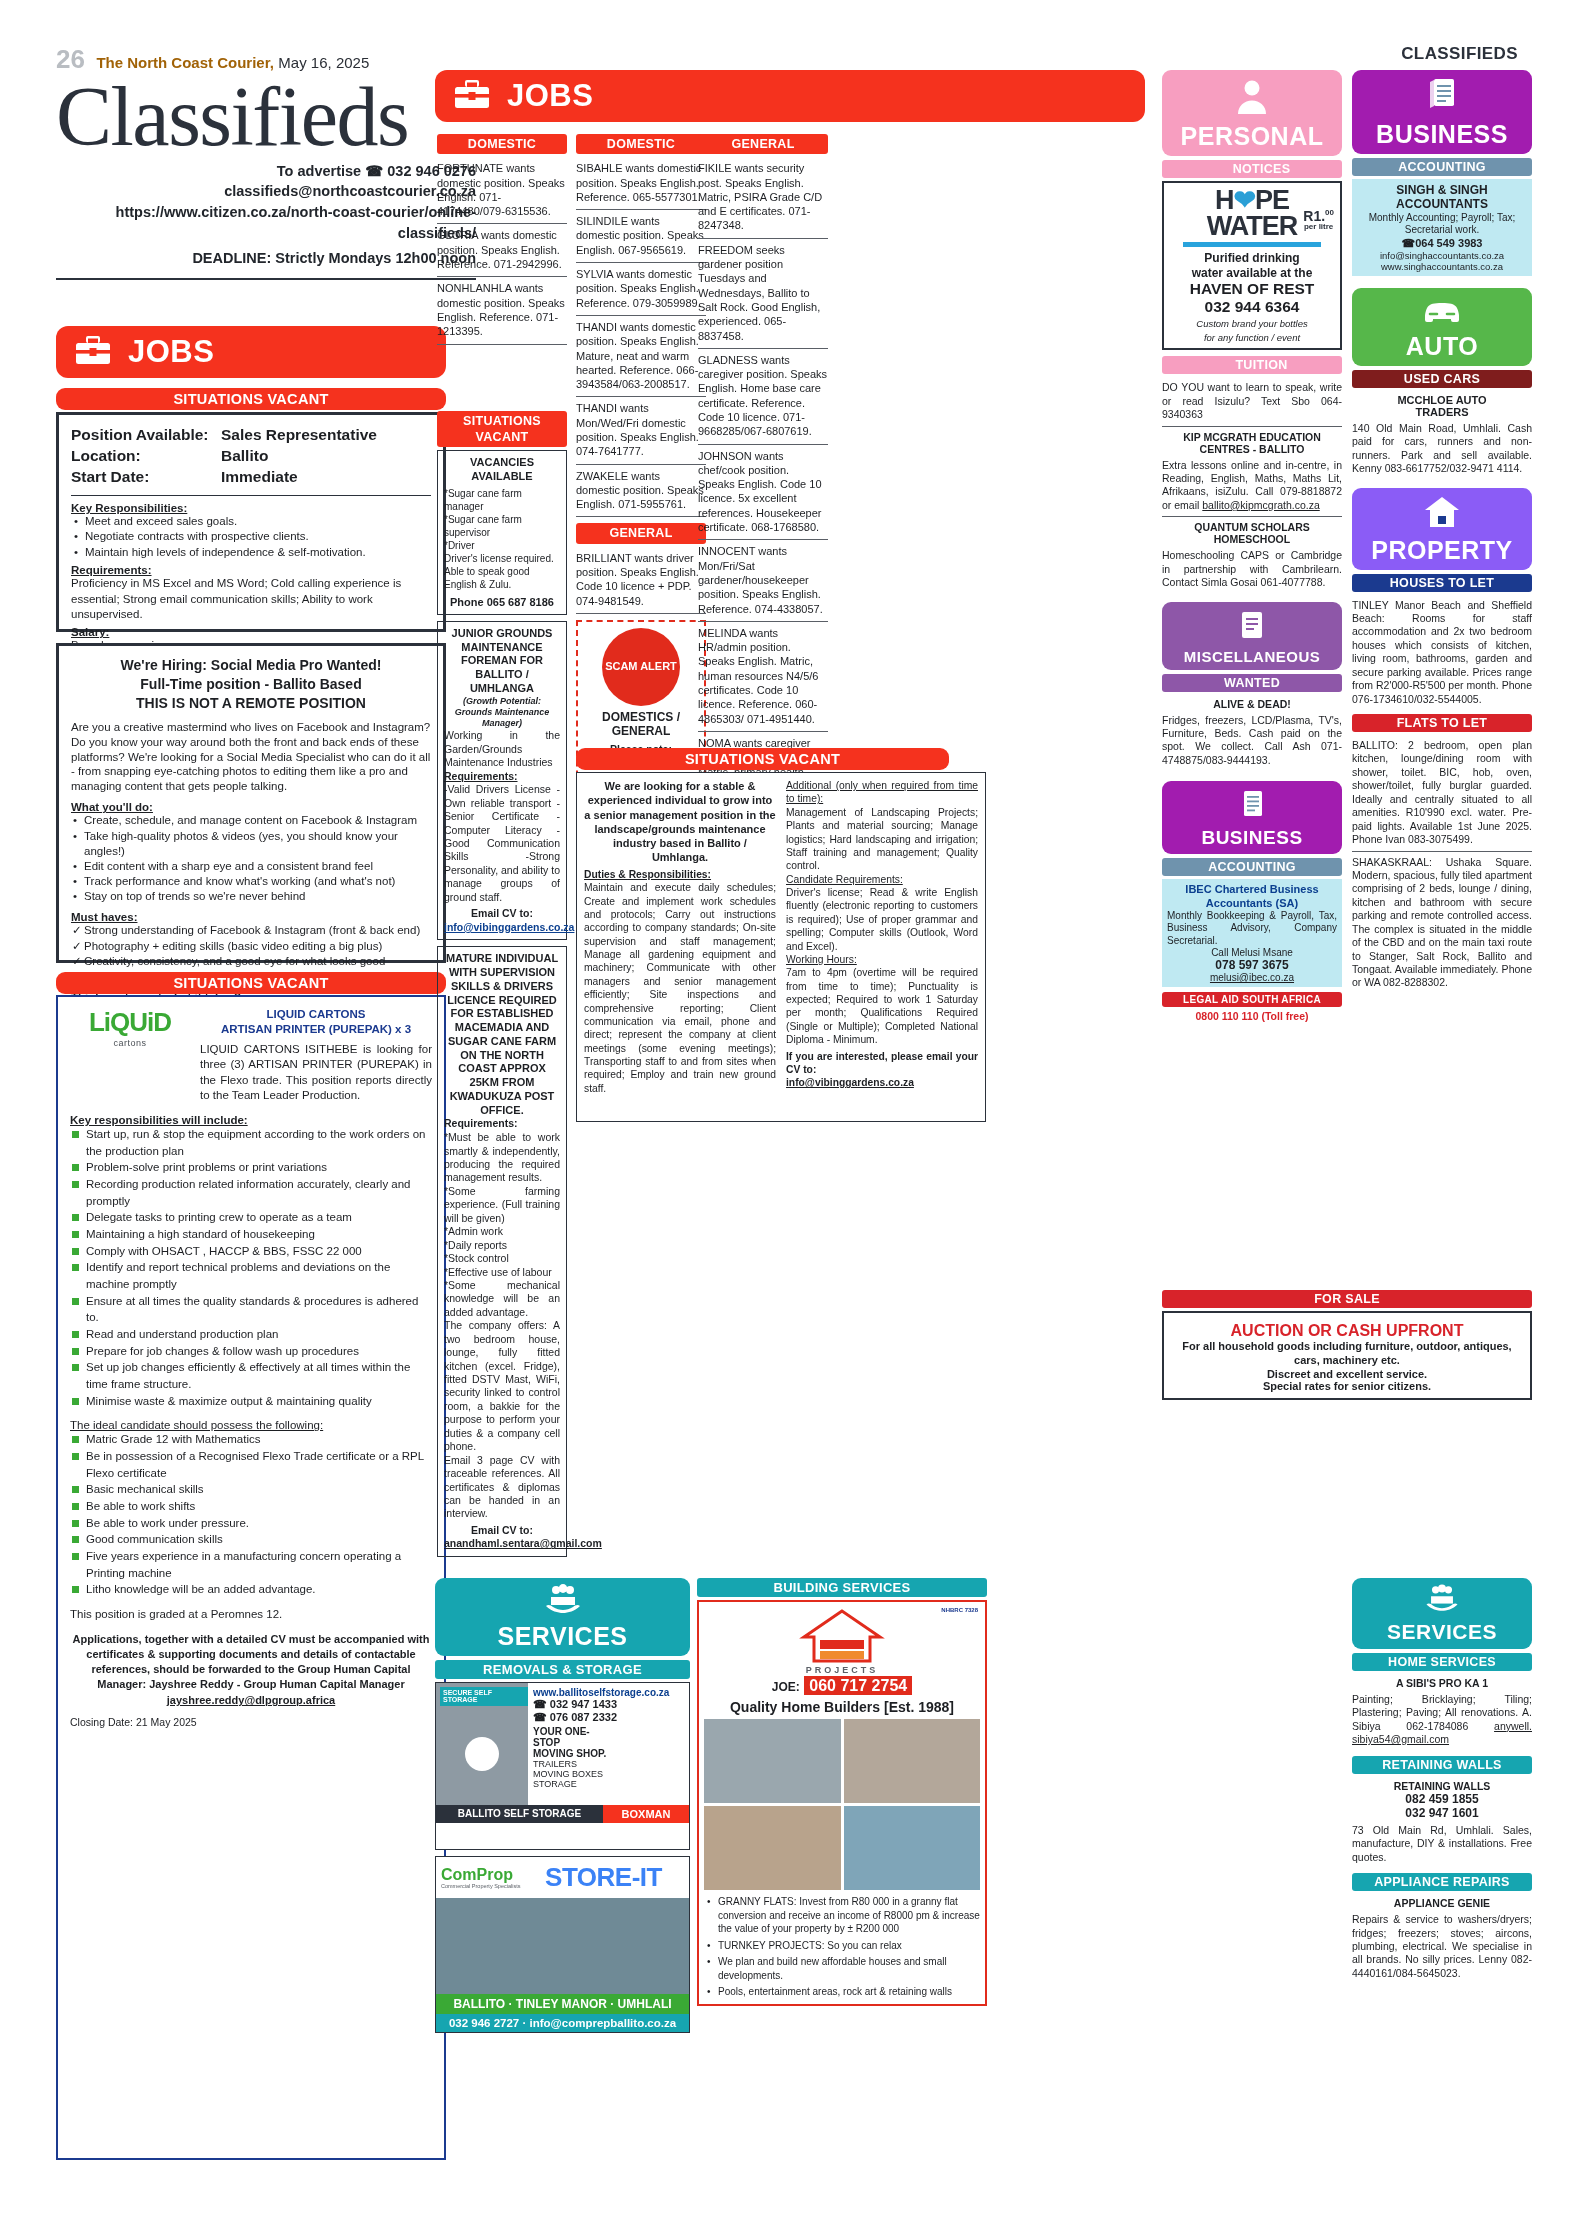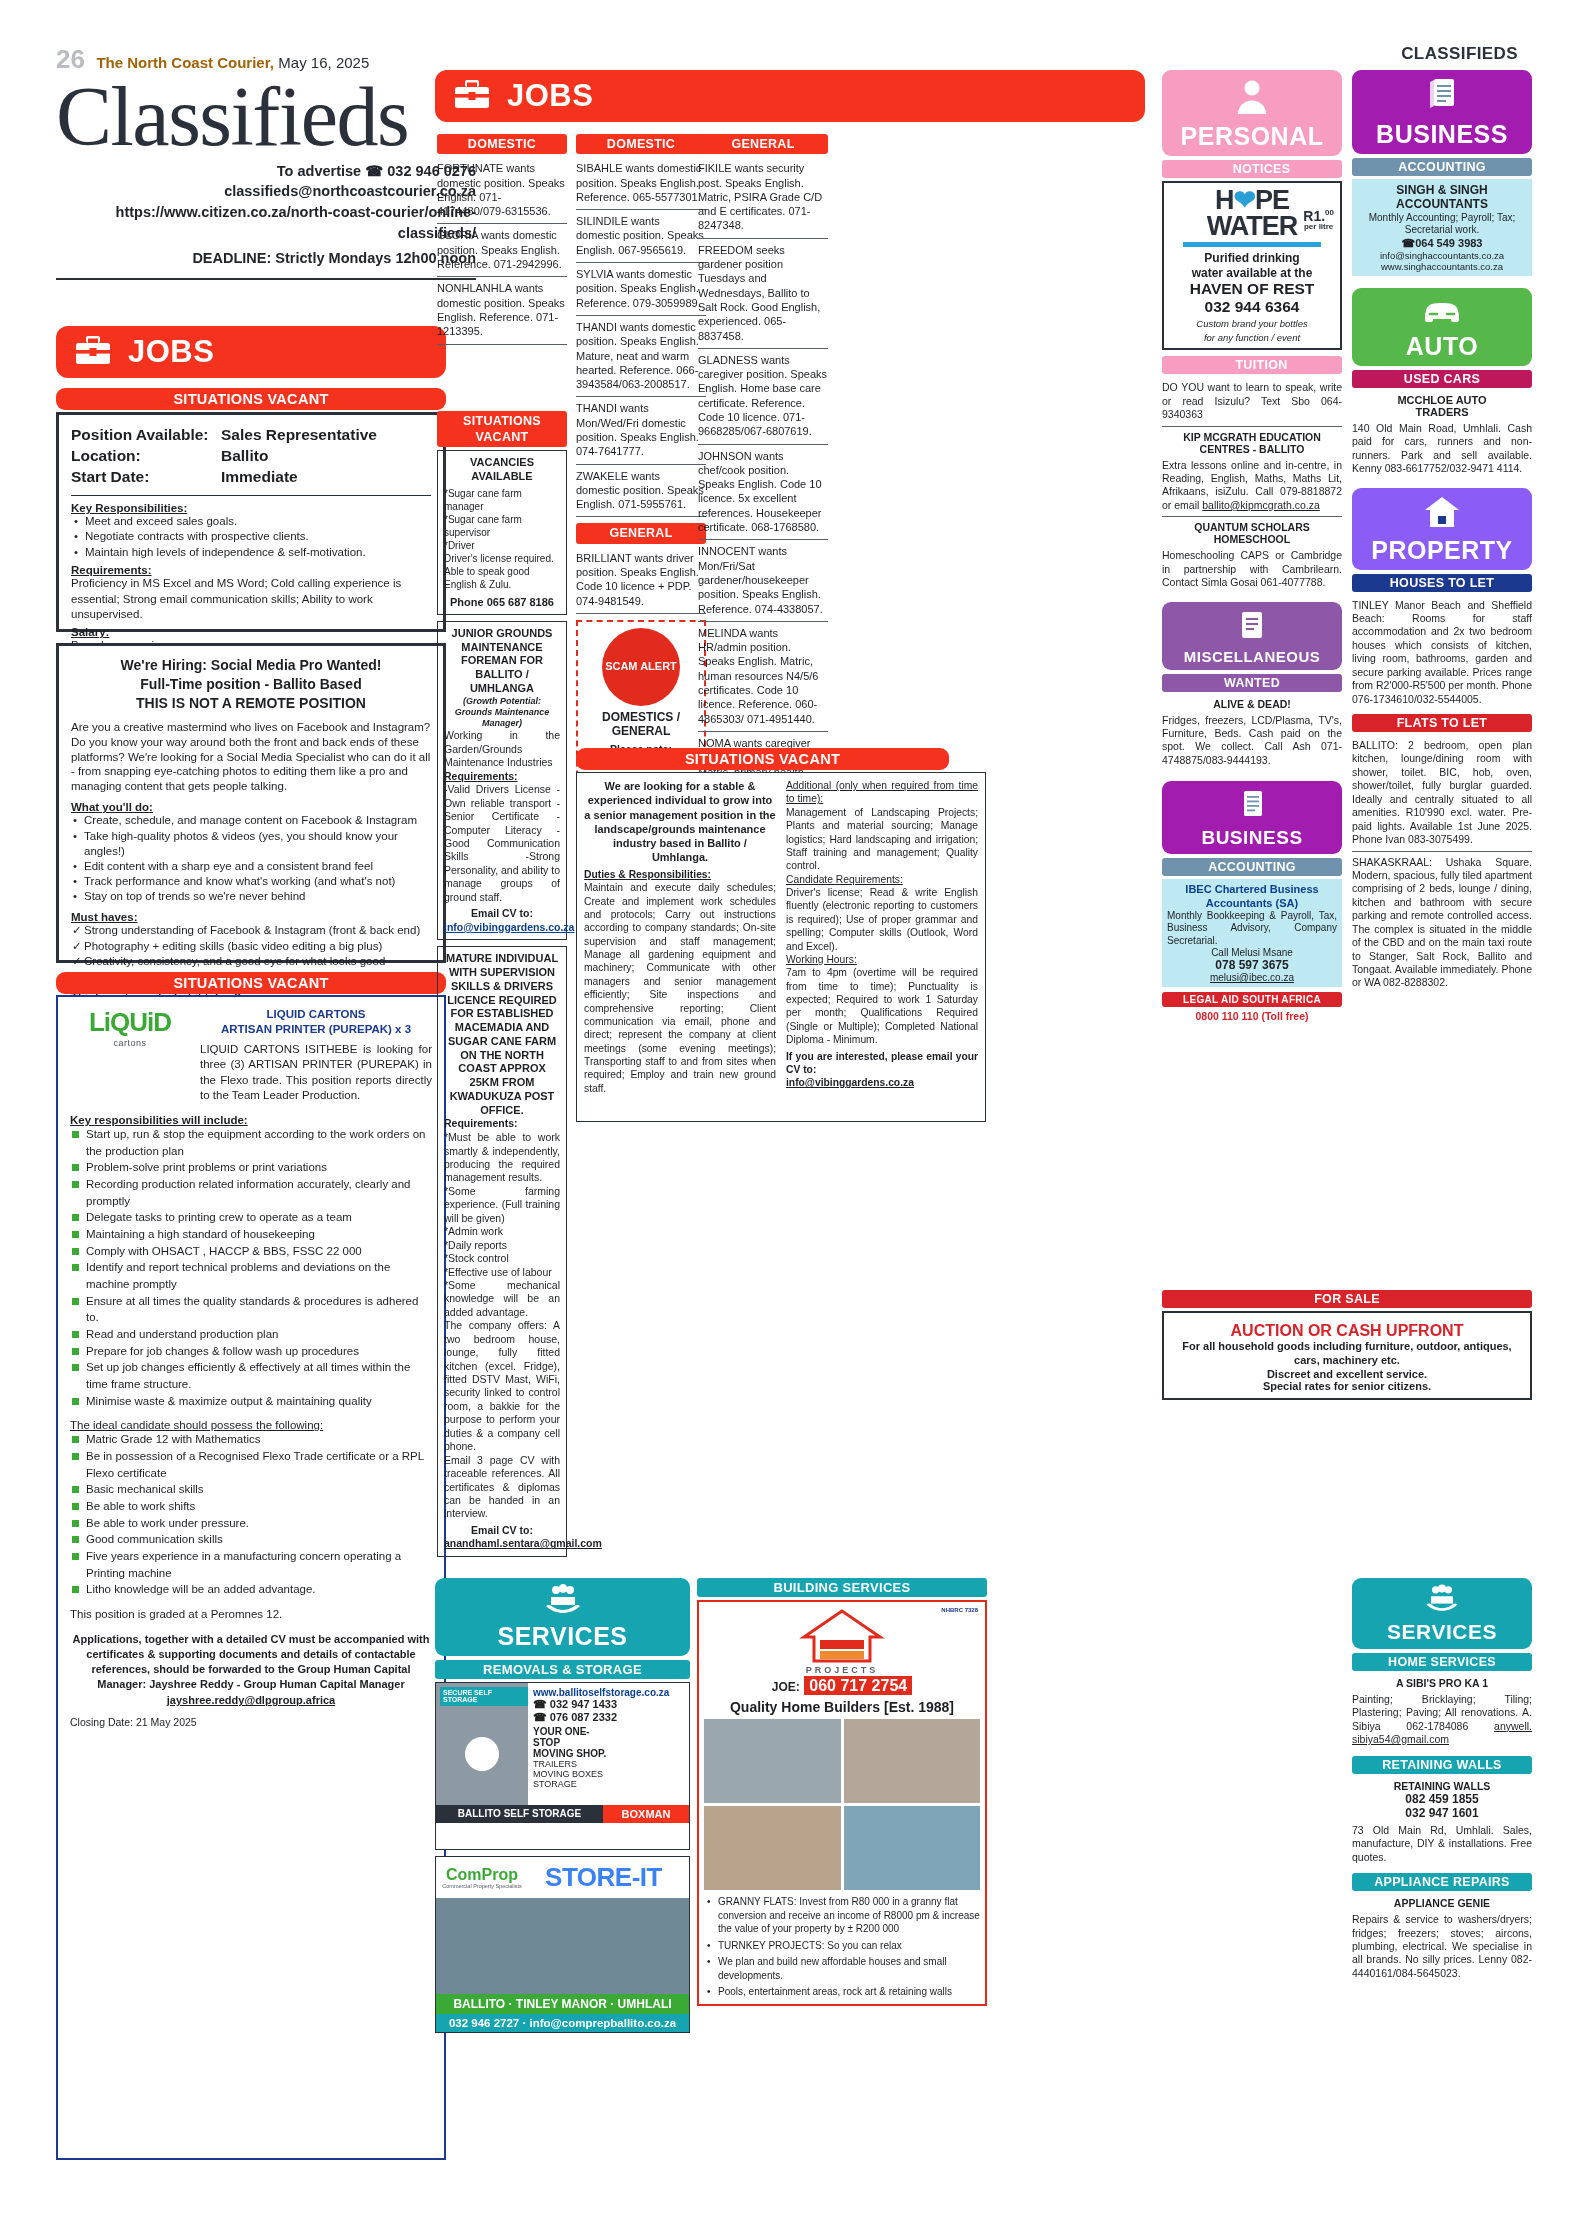--- a/index.html
+++ b/index.html
@@ -96,21 +96,21 @@
   .col { position:absolute; font-size:11px; line-height:1.3; }
   .cls-item { padding:4px 0 5px; border-bottom:1px solid #5a5f66; }
   .cls-item:last-child { border-bottom:none; }
   .cat-bar {
     background:#f5321e; color:#fff; font-weight:bold; font-size:12.5px;
     text-align:center; padding:2px 0; margin-bottom:3px; letter-spacing:.3px;
     border-radius:3px;
   }
   .cat-bar.pinkbar { background:#f79ec0;padding-left:19px; }
   .cat-bar.greybar { background:#6f93ad; }
-  .cat-bar.greenbar { background:#be185d; }
+  .cat-bar.greenbar { background:#7f1d1d; }
   .cat-bar.navybar { background:#1b3a8f; }
   .cat-bar.tealbar { background:#16a5b0; }
   .cat-bar.purplebar { background:#8e57a8; }
 
   
   .jobs-banner-mid { position:absolute; left:435px; top:70px; width:710px; }
 
   .c1 { left:437px; top:134px; width:130px; }
   .c2 { left:576px; top:134px; width:130px; }
   .c3 { left:698px; top:134px; width:130px; }
@@ -614,21 +614,21 @@
         </div>
       </div>
       <div style="display:flex;">
         <div class="b" style="flex:1;background:#2b313b;color:#fff;font-size:10px;text-align:center;padding:3px 0;">BALLITO SELF STORAGE</div>
         <div class="b" style="flex:0 0 86px;background:#f5321e;color:#fff;font-size:11px;text-align:center;padding:3px 0;">BOXMAN</div>
       </div>
     </div>
 
     <div class="storage-ad" style="margin-top:6px;">
       <div style="display:flex;align-items:center;padding:5px;background:#fff;">
-        <div style="flex:0 0 82px;text-align:center;">
+        <div style="flex:0 0 82px;">
           <div class="b" style="font-size:16px;color:#3aa935;line-height:1;">ComProp</div>
           <div style="font-size:5.5px;color:#5a5f66;">Commercial Property Specialists</div>
         </div>
         <div class="b" style="flex:1;font-size:26px;text-align:center;color:#3b82f6;letter-spacing:-.5px;">STORE-IT</div>
       </div>
       <div style="height:96px;background:#6f8a96;"></div>
       <div class="b" style="background:#3aa935;color:#fff;font-size:12px;text-align:center;padding:3px 0;">BALLITO · TINLEY MANOR · UMHLALI</div>
       <div class="b" style="background:#16a5b0;color:#fff;font-size:11.5px;text-align:center;padding:3px 0;">032 946 2727 · info@comprepballito.co.za</div>
     </div>
   </div>

